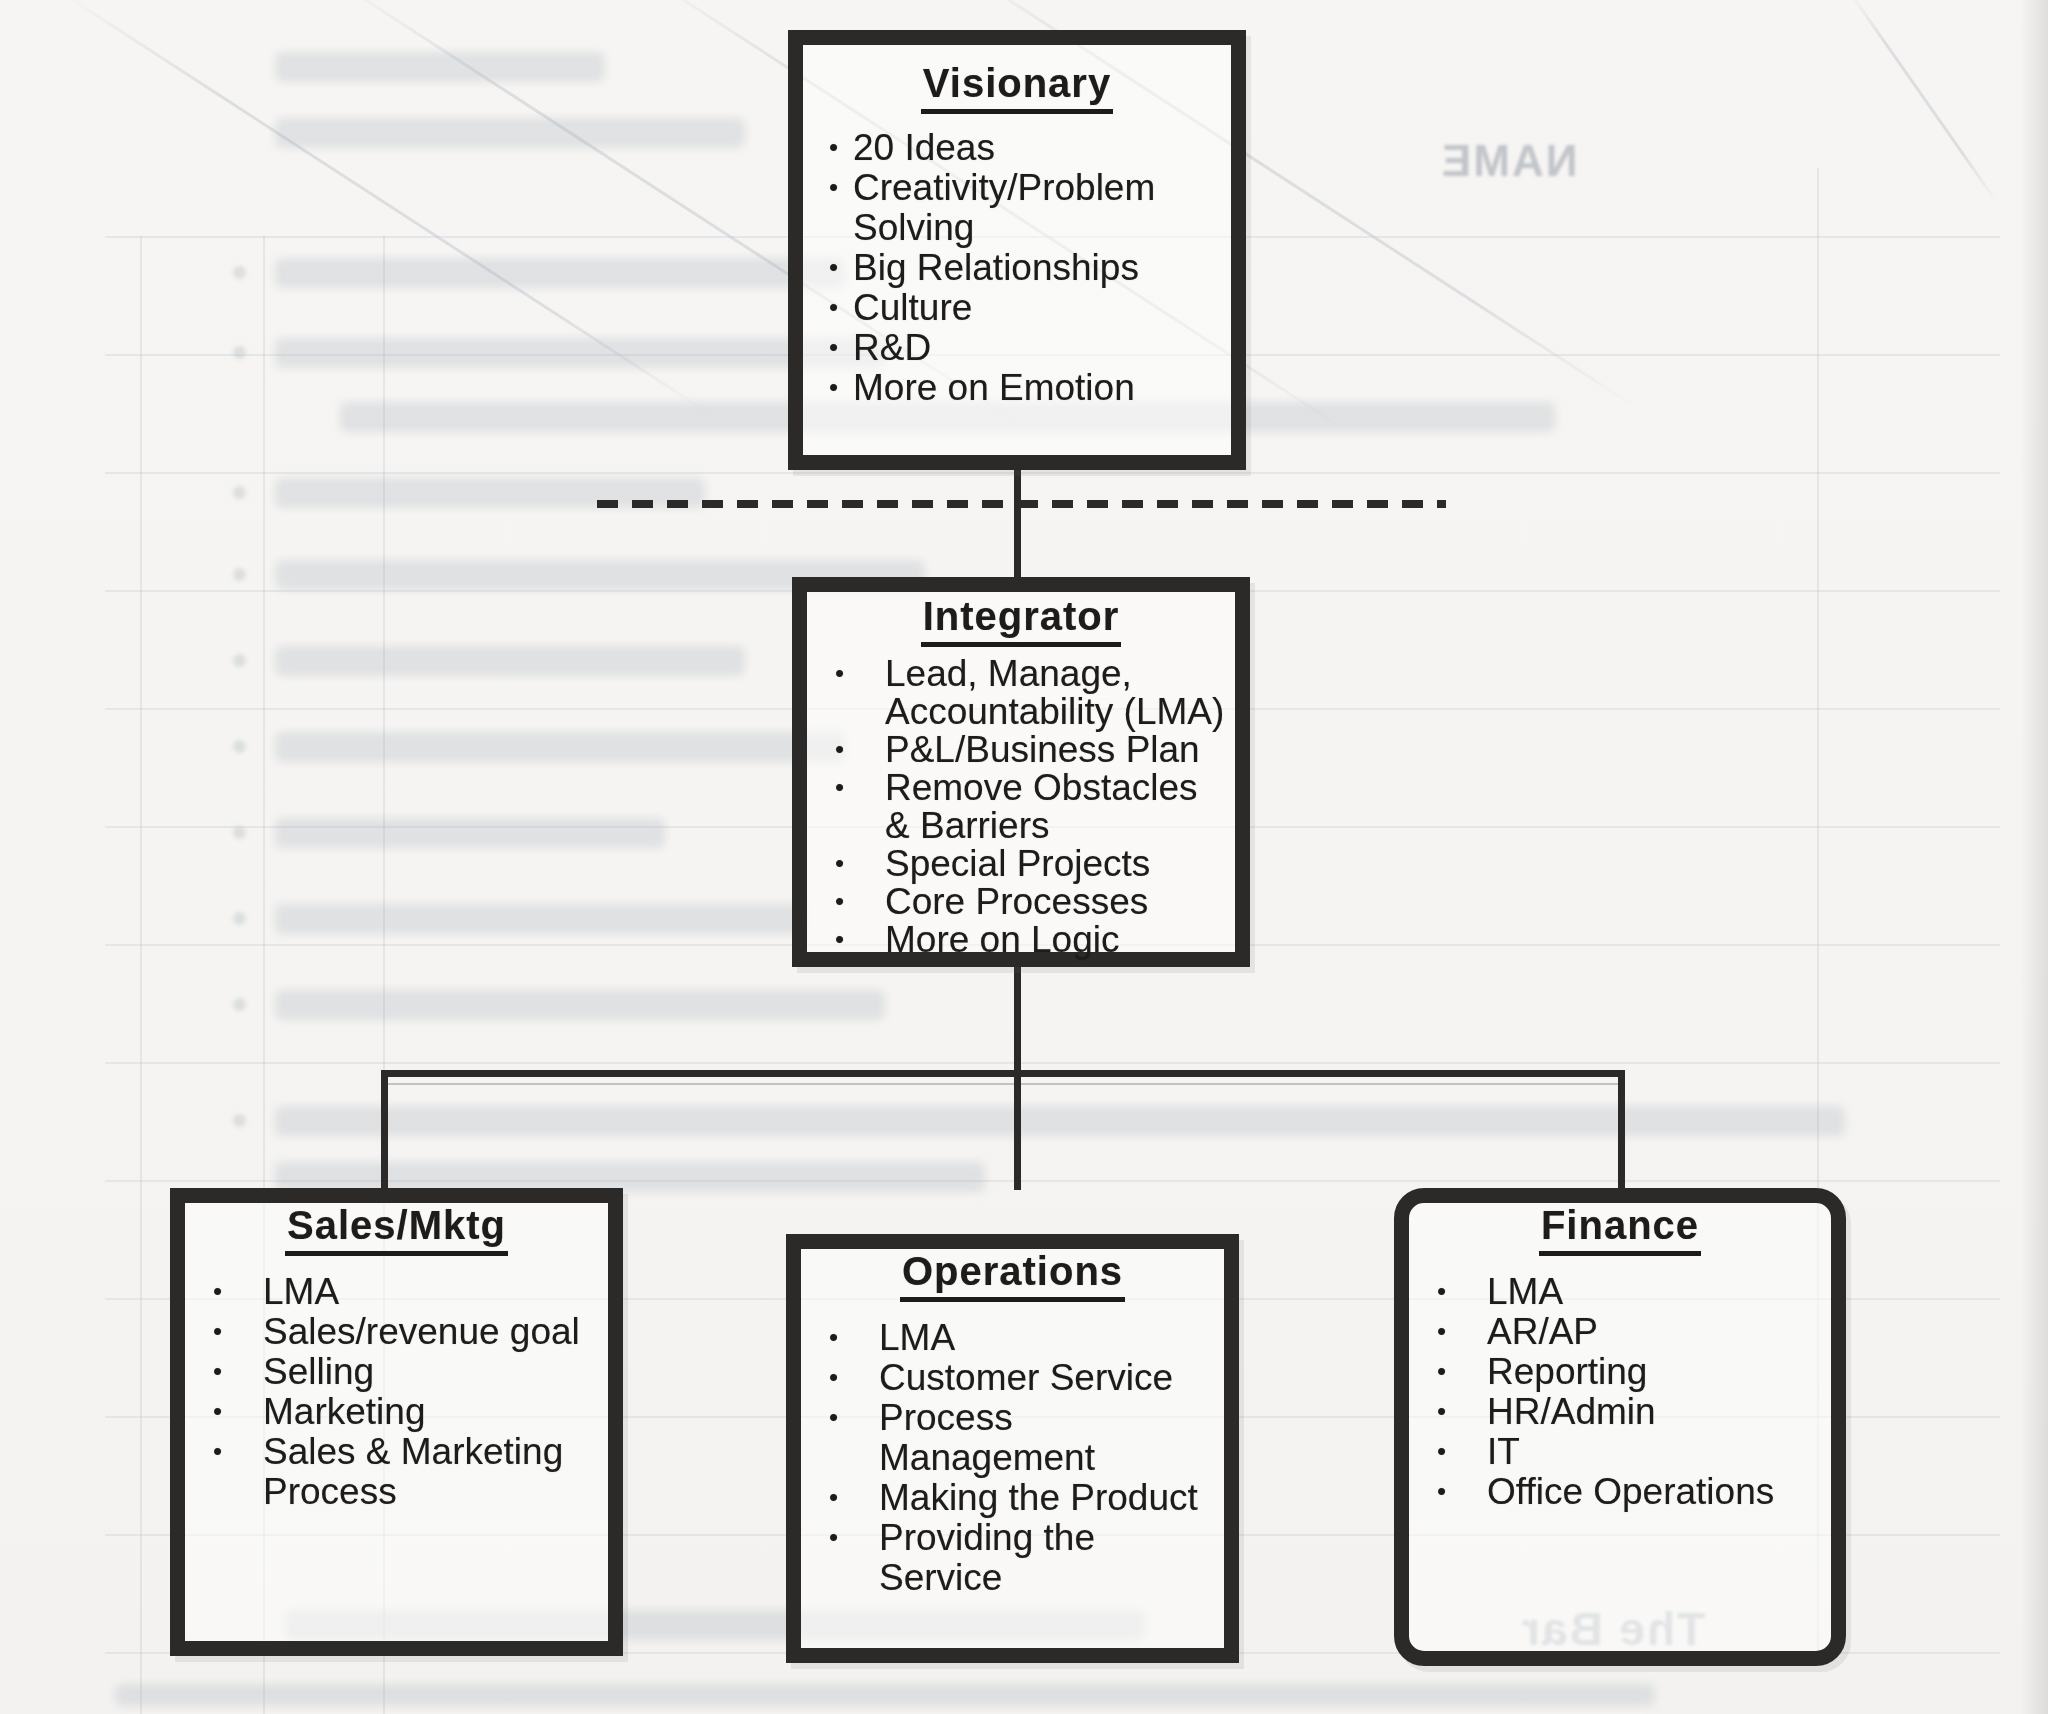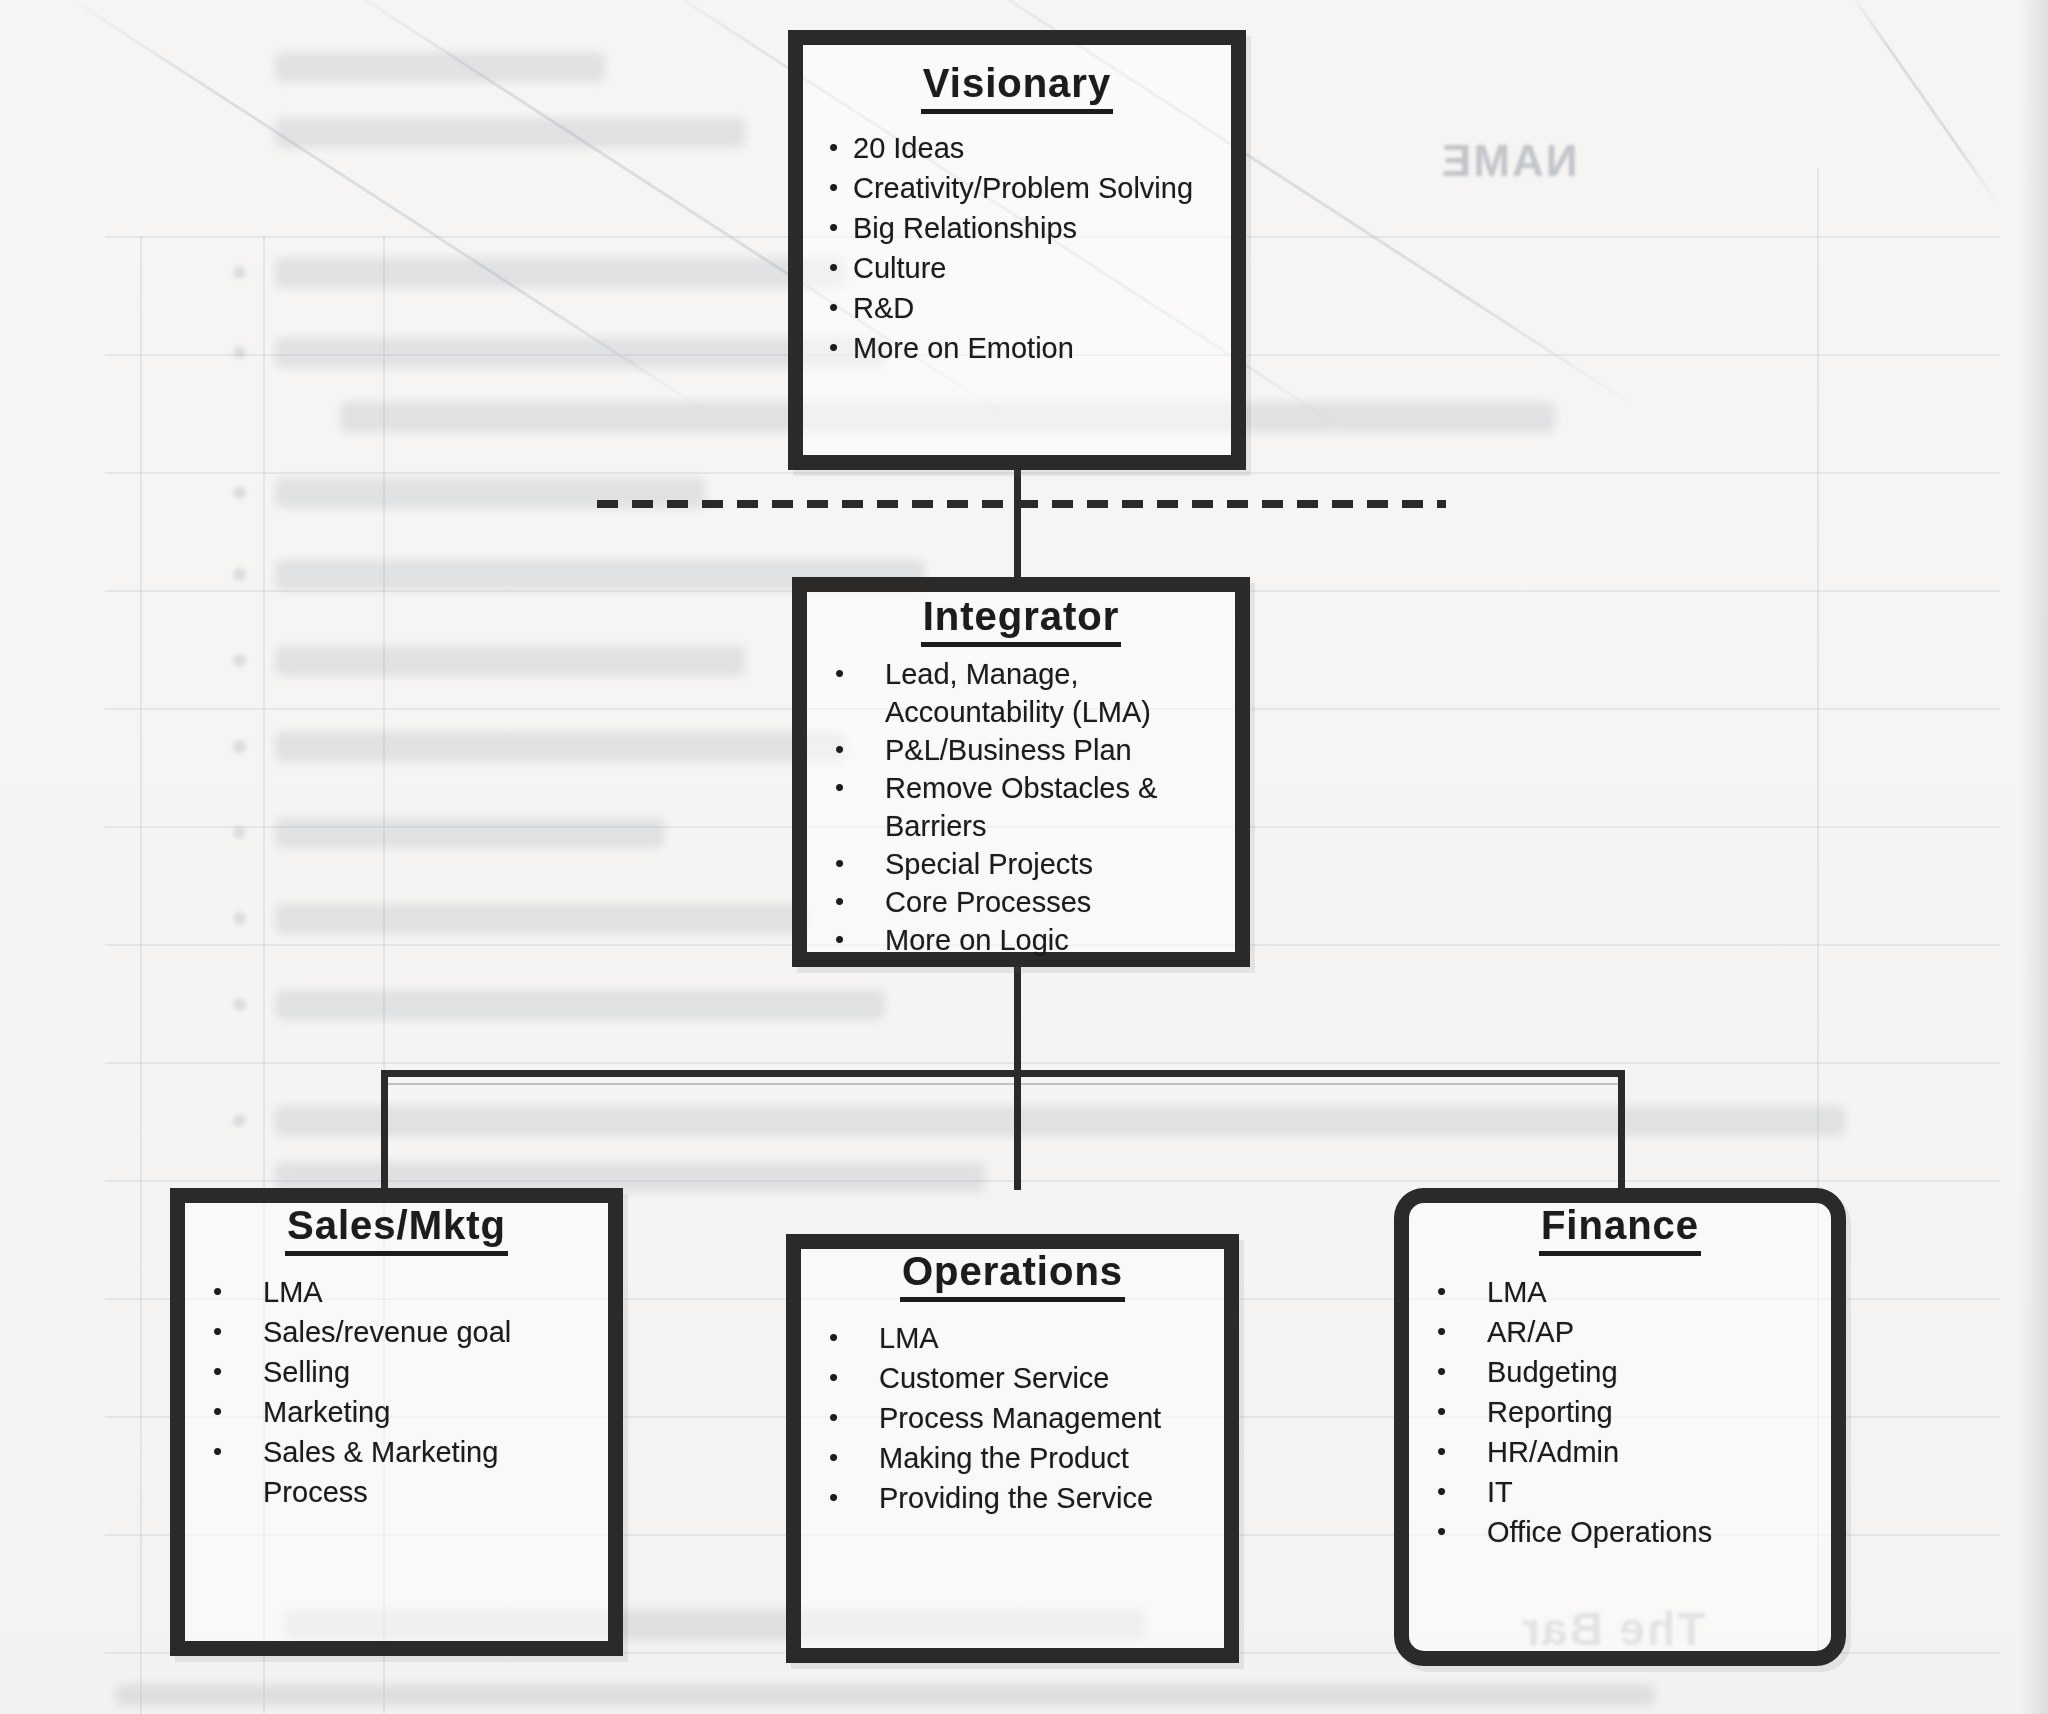--- a/index.html
+++ b/index.html
@@ -58,21 +58,21 @@
   .n-visionary h2{margin-top:16px;}
   .n-integrator h2{margin-top:2px;text-align:center;}
   .n-sales h2,.n-operations h2,.n-finance h2{}
   .ttl{display:inline-block;border-bottom:5px solid #1d1c1a;padding:0 2px 3px;letter-spacing:1px;
     text-shadow:0 0 1px rgba(30,30,30,0.35);}
 
   .node ul{list-style:none;margin:0;}
   .n-visionary ul{margin-top:14px;padding:0 4px 0 26px;}
   .n-integrator ul{margin-top:8px;padding:0 6px 0 26px;}
   .n-sales ul,.n-operations ul,.n-finance ul{margin-top:16px;padding:0 18px 0 26px;}
-  .node li{position:relative;font-size:29px;line-height:40px;color:#1d1c1a;padding-left:52px;
+  .node li{position:relative;font-size:37px;line-height:40px;color:#1d1c1a;padding-left:52px;
     text-shadow:0 0 1px rgba(30,30,30,0.35);}
   .n-integrator li{line-height:38px;}
   .n-visionary li{padding-left:24px;}
   .node li::before{content:"•";position:absolute;left:2px;top:-1px;font-size:26px;}
   .n-visionary li::before{left:0;}
 </style>
 </head>
 <body>
 
 <div class="canvas">
@@ -173,21 +173,20 @@
       <li>Making the Product</li>
       <li>Providing the Service</li>
     </ul>
   </section>
 
   <section class="node n-finance">
     <h2><span class="ttl">Finance</span></h2>
     <ul>
       <li>LMA</li>
       <li>AR/AP</li>
-      <li>Budgeting</li>
       <li>Reporting</li>
       <li>HR/Admin</li>
       <li>IT</li>
       <li>Office Operations</li>
     </ul>
   </section>
 
 </div>
 
 </body></html>

